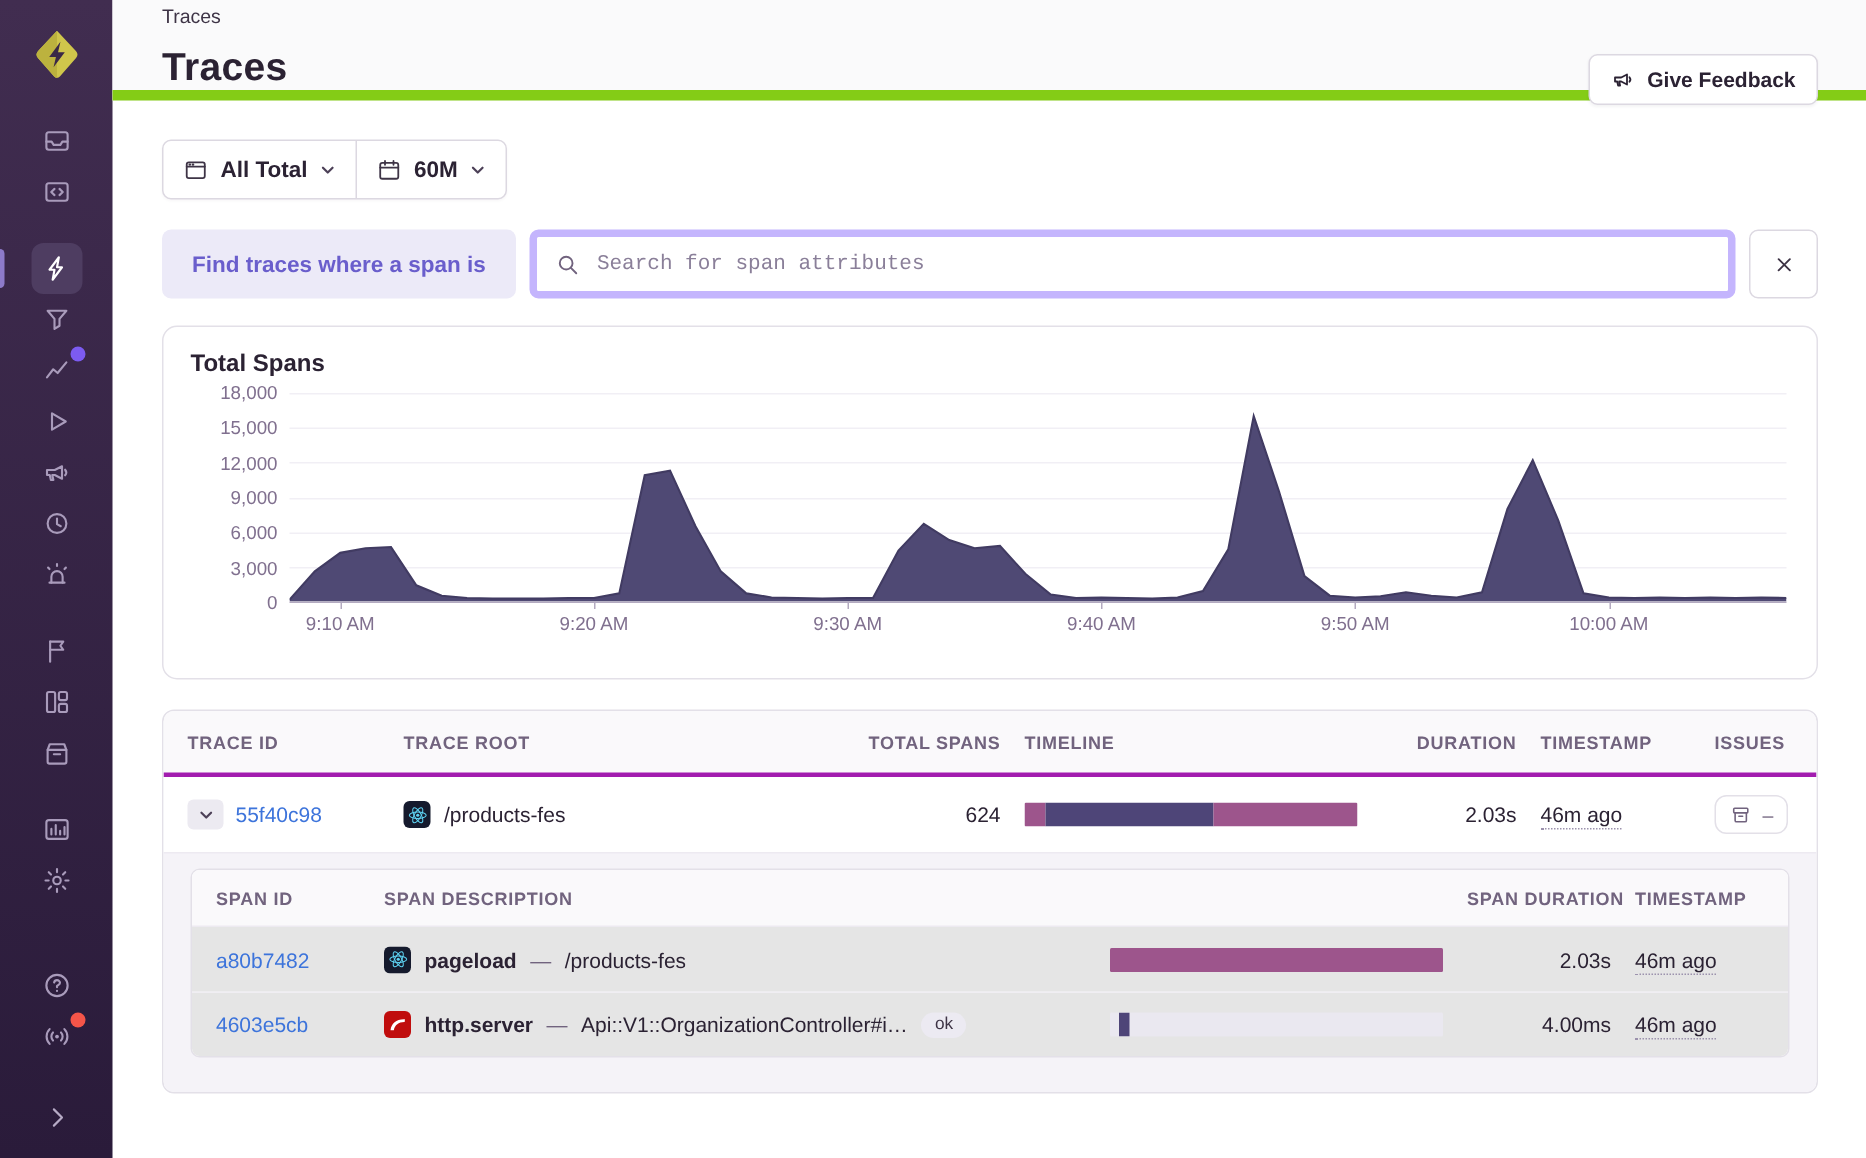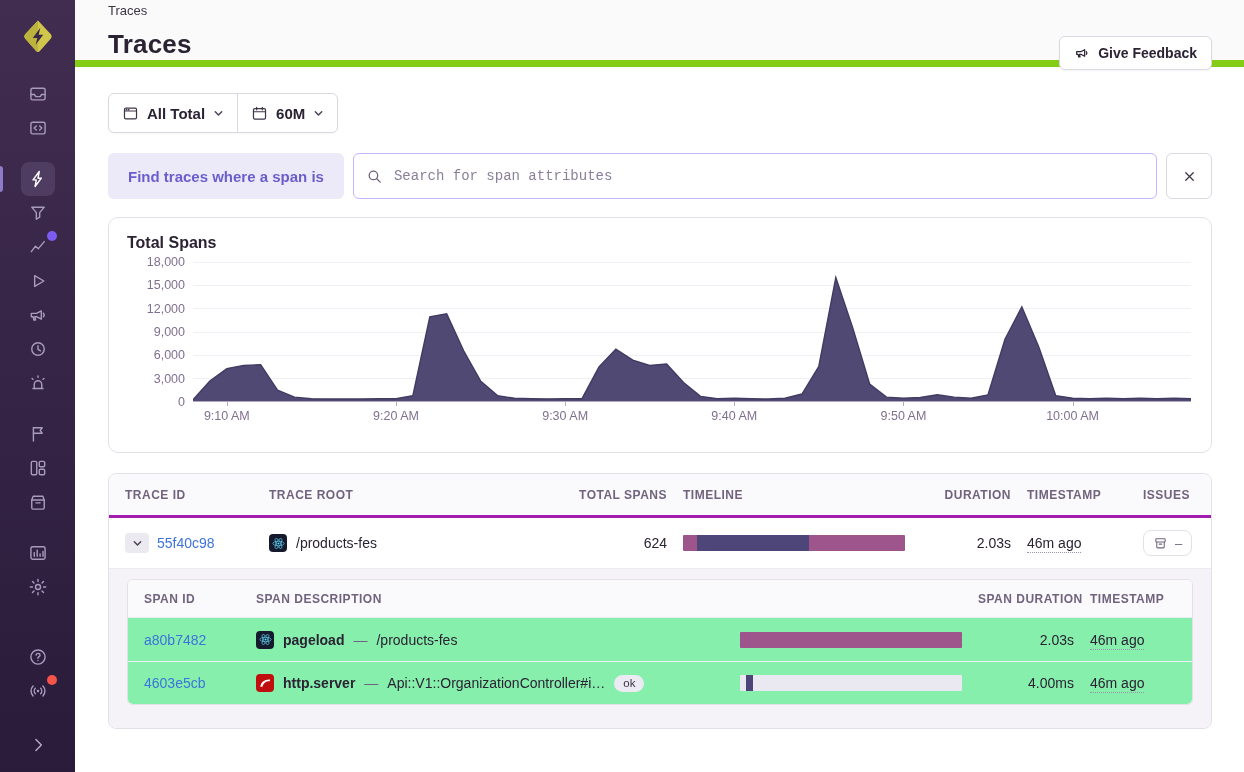--- a/index.html
+++ b/index.html
@@ -32,21 +32,21 @@
 
   .content{flex:1;padding:26px 32px 0 33px;overflow:hidden}
 
   .filter-group{display:inline-flex;align-items:stretch;height:40px;border:1px solid #DCD8E1;border-radius:6px;background:#fff;box-shadow:0 1px 2px rgba(43,34,51,.04)}
   .filter-btn{display:flex;align-items:center;gap:8px;padding:0 13px;font-weight:700;font-size:15px;color:#2B2233;border:none;background:none;cursor:pointer;font-family:inherit}
   .filter-btn .chev{color:#4D4158}
   .vdiv{width:1px;background:#DCD8E1}
 
   .search-row{display:flex;gap:9px;margin-top:20px;height:46px}
   .where-label{display:flex;align-items:center;background:#ECEAF8;color:#6A5ECC;font-weight:700;font-size:15px;border-radius:6px;padding:0 20px;white-space:nowrap}
-  .search-box{flex:1;display:flex;align-items:center;gap:9px;border:1px solid #c4b5fd;border-radius:6px;background:#fff;padding:0 12px;color:#71637E}
+  .search-box{flex:1;display:flex;align-items:center;gap:9px;border:5px solid #c4b5fd;border-radius:6px;background:#fff;padding:0 12px;color:#71637E}
   .search-box input{flex:1;border:none;outline:none;font-family:"Liberation Mono",monospace;font-size:14px;color:#2B2233;background:none}
   .search-box input::placeholder{color:#8A7F99}
   .x-btn{width:46px;flex:none;border:1px solid #DCD8E1;border-radius:6px;background:#fff;display:grid;place-items:center;color:#3E3446;cursor:pointer}
 
   .add-cond{margin-top:10px;height:36px;font-weight:700;font-size:14px}
 
   .panel{border:1px solid #E3E0E8;border-radius:10px;background:#fff}
 
   
   .chart-panel{margin-top:18px;height:236px;padding:16px 18px 10px}
@@ -78,21 +78,21 @@
   .bar{position:relative;height:16px;width:100%;border-radius:1px;overflow:hidden}
   .bar.track{background:#EAE8F0}
   .bar i{position:absolute;top:0;bottom:0;display:block}
   .ts{color:#2B2233;border-bottom:1px dotted #9C92AD;padding-bottom:1px;cursor:pointer;width:max-content;text-decoration:none}
   .issues-pill{display:inline-flex;align-items:center;gap:7px;height:26px;padding:0 9px;border:1px solid #E3E0E8;border-radius:8px;background:#fff;color:#71637E;cursor:pointer;font-size:13px}
 
   .expanded{background:#F5F3F8;border-top:1px solid #EDEAF1;padding:10px 18px 18px;min-height:160px}
   .nested{border:1px solid #E3E0E8;border-radius:6px;overflow:hidden;background:#fff}
   .span-grid{display:grid;grid-template-columns:96px minmax(0,1fr) 222px 96px 86px;column-gap:16px;align-items:center;padding:0 16px}
   .s-head{height:38px;background:#FAF9FB;border-bottom:1px solid #EDEAF1}
-  .s-row{height:43px;background:#86efac;font-size:14px}
+  .s-row{height:43px;background:#e5e5e5;font-size:14px}
   .s-row + .s-row{border-top:1px solid #F0EEF3}
   .desc-cell{display:flex;align-items:center;gap:9px;min-width:0;white-space:nowrap;overflow:hidden}
   .op{font-weight:700}
   .sep{color:#71637E}
   .desc{overflow:hidden;text-overflow:ellipsis}
   .badge{background:#ECEAF2;color:#3E3446;font-size:11.5px;border-radius:10px;padding:2px 9px 3px;flex:none}
 </style>
 </head>
 <body>
 

